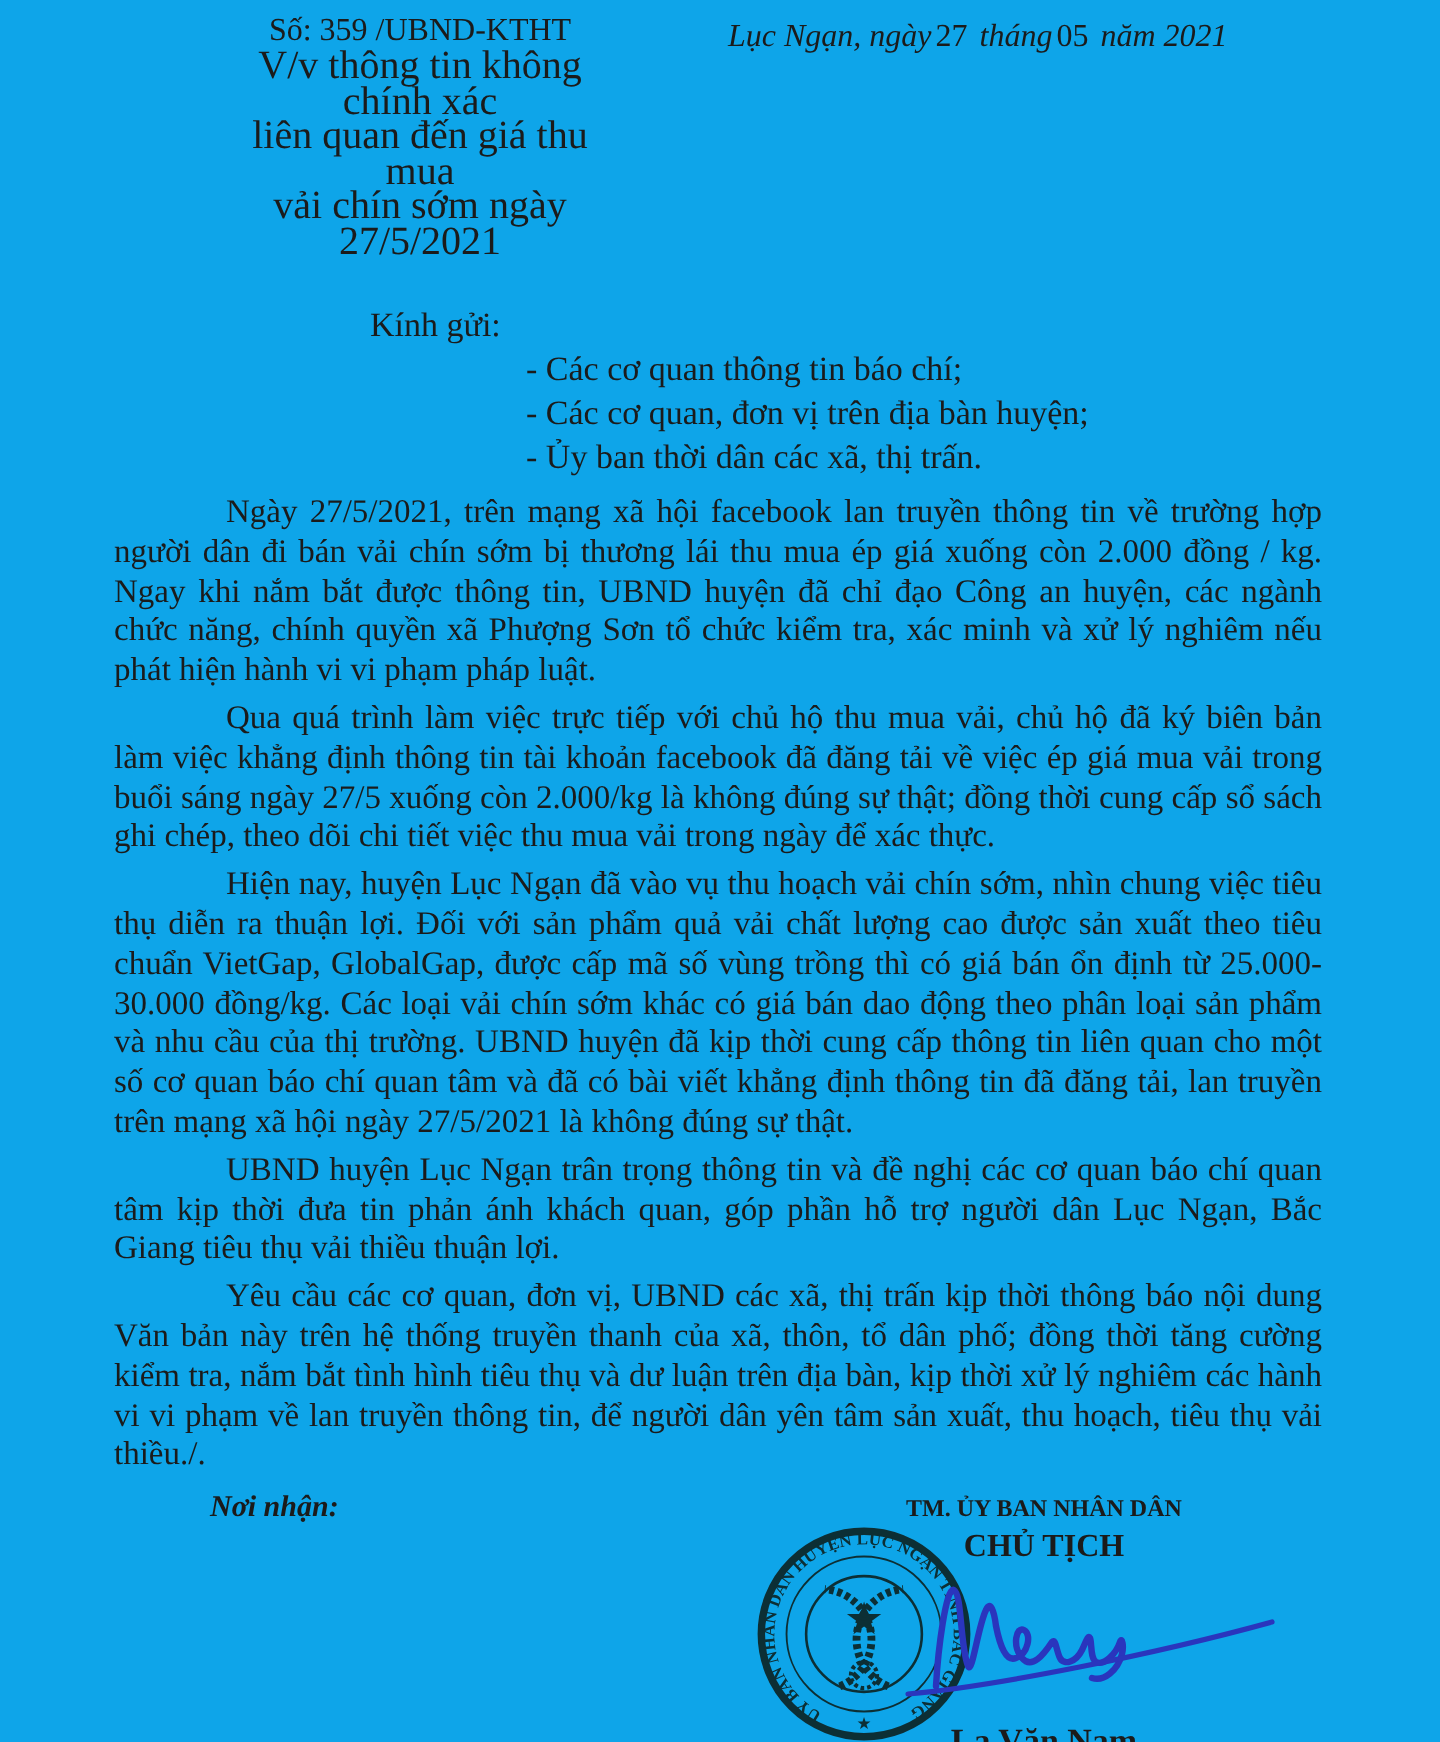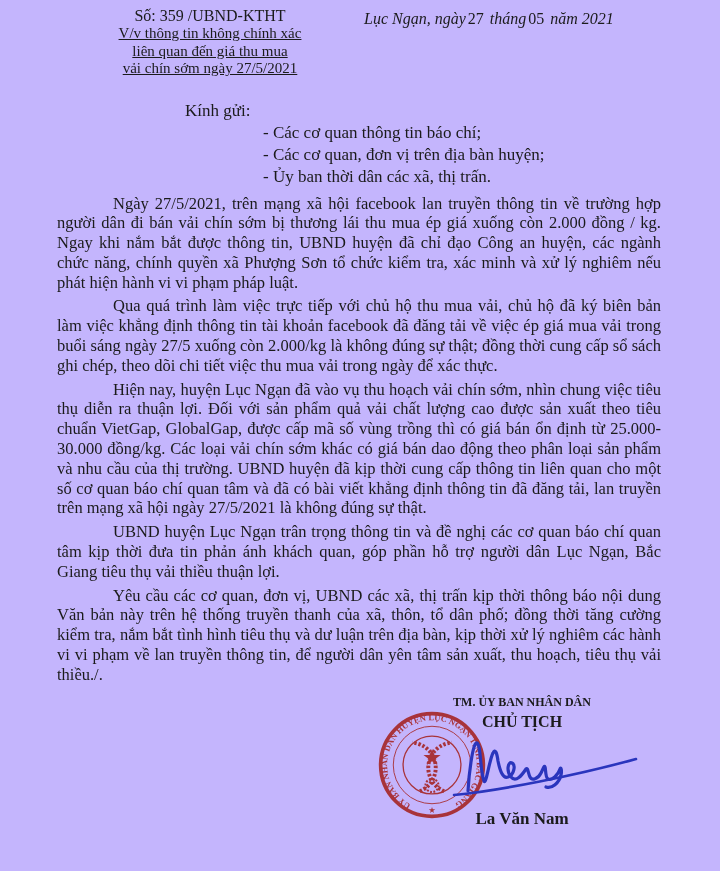--- a/index.html
+++ b/index.html
@@ -1,29 +1,29 @@
 <!DOCTYPE html>
 <html><head>
 <meta charset="utf-8">
 <title>Công văn</title>
 <style>
   html,body{margin:0;padding:0;background:#ffffff;}
   .page{
     position:relative;
     width:720px;height:871px;
-    background:#c4b5fd;
+    background:#0ea5e9;
     color:#1b1b1b;
     font-family:"Liberation Serif","DejaVu Serif",serif;
     overflow:hidden;
   }
   
   .doc-header{display:flex;align-items:flex-start;padding-top:6px;}
   .header-left{margin-left:110px;width:200px;text-align:center;}
   .doc-number{font-size:16px;line-height:19px;white-space:nowrap;}
-  .doc-subject{font-size:15px;line-height:17.5px;text-decoration:underline;}
+  .doc-subject{font-size:20px;line-height:17.5px;}
   .header-date{
     margin-left:54px;padding-top:4px;
     font-style:italic;font-size:16px;white-space:nowrap;
   }
   .header-date .upright{font-style:normal;margin:0 2px;}
   
   .salutation{margin:22px 0 0 185px;font-size:17px;line-height:22px;}
   .recipients{margin-left:263px;font-size:17px;line-height:22px;}
   
   .body-text{margin:6px 59px 0 57px;font-size:16.5px;line-height:19.8px;text-align:justify;}
@@ -71,20 +71,21 @@
   <div class="body-text">
     <p>Ngày 27/5/2021, trên mạng xã hội facebook lan truyền thông tin về trường hợp người dân đi bán vải chín sớm bị thương lái thu mua ép giá xuống còn 2.000 đồng / kg. Ngay khi nắm bắt được thông tin, UBND huyện đã chỉ đạo Công an huyện, các ngành chức năng, chính quyền xã Phượng Sơn tổ chức kiểm tra, xác minh và xử lý nghiêm nếu phát hiện hành vi vi phạm pháp luật.</p>
     <p>Qua quá trình làm việc trực tiếp với chủ hộ thu mua vải, chủ hộ đã ký biên bản làm việc khẳng định thông tin tài khoản facebook đã đăng tải về việc ép giá mua vải trong buổi sáng ngày 27/5 xuống còn 2.000/kg là không đúng sự thật; đồng thời cung cấp sổ sách ghi chép, theo dõi chi tiết việc thu mua vải trong ngày để xác thực.</p>
     <p>Hiện nay, huyện Lục Ngạn đã vào vụ thu hoạch vải chín sớm, nhìn chung việc tiêu thụ diễn ra thuận lợi. Đối với sản phẩm quả vải chất lượng cao được sản xuất theo tiêu chuẩn VietGap, GlobalGap, được cấp mã số vùng trồng thì có giá bán ổn định từ 25.000-30.000 đồng/kg. Các loại vải chín sớm khác có giá bán dao động theo phân loại sản phẩm và nhu cầu của thị trường. UBND huyện đã kịp thời cung cấp thông tin liên quan cho một số cơ quan báo chí quan tâm và đã có bài viết khẳng định thông tin đã đăng tải, lan truyền trên mạng xã hội ngày 27/5/2021 là không đúng sự thật.</p>
     <p>UBND huyện Lục Ngạn trân trọng thông tin và đề nghị các cơ quan báo chí quan tâm kịp thời đưa tin phản ánh khách quan, góp phần hỗ trợ người dân Lục Ngạn, Bắc Giang tiêu thụ vải thiều thuận lợi.</p>
     <p>Yêu cầu các cơ quan, đơn vị, UBND các xã, thị trấn kịp thời thông báo nội dung Văn bản này trên hệ thống truyền thanh của xã, thôn, tổ dân phố; đồng thời tăng cường kiểm tra, nắm bắt tình hình tiêu thụ và dư luận trên địa bàn, kịp thời xử lý nghiêm các hành vi vi phạm về lan truyền thông tin, để người dân yên tâm sản xuất, thu hoạch, tiêu thụ vải thiều./.</p>
   </div>
 
   <div class="doc-footer">
     <div class="footer-left">
+      <div class="notes-label">Nơi nhận:</div>
     </div>
 
     <div class="footer-right">
       <div class="sig-authority">TM. ỦY BAN NHÂN DÂN</div>
       <div class="sig-title">CHỦ TỊCH</div>
 
       <div class="sig-area">
 
         <svg class="seal-svg" viewBox="0 0 120 120" aria-hidden="true">
           <circle cx="60" cy="60" r="55" fill="none" stroke-width="4" stroke="#d93a2b"></circle>

